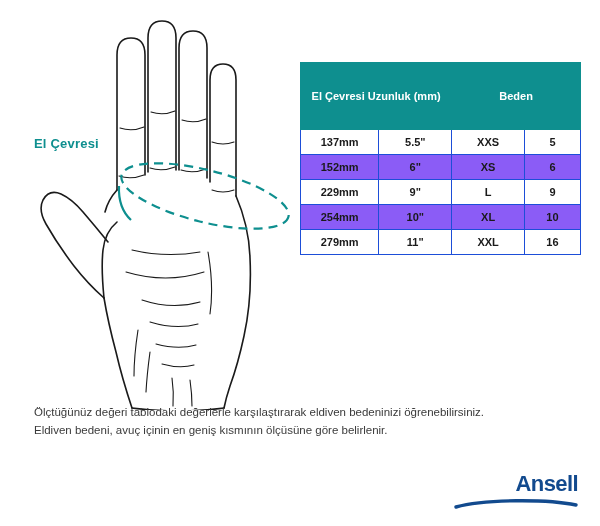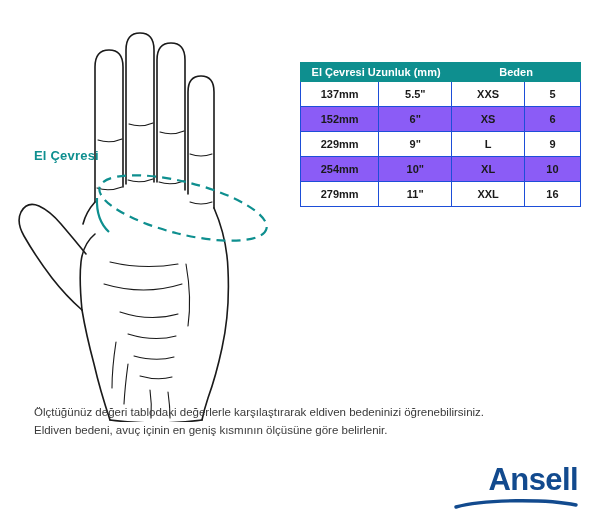--- a/index.html
+++ b/index.html
@@ -12,23 +12,24 @@
     background: #ffffff;
     font-family: "Liberation Sans", sans-serif;
     position: relative;
     overflow: hidden;
   }
 
   
   #hand-figure {
     position: absolute;
     left: 0;
-    top: 12px;
+    top: 0;
     width: 300px;
     height: 410px;
+    padding-left: 22px;
   }
   #hand-label {
     position: absolute;
     left: 34px;
     top: 136px;
     color: #0e8f8f;
     font-size: 13px;
     font-weight: bold;
     letter-spacing: .2px;
   }
@@ -41,21 +42,21 @@
     width: 281px;
     border-collapse: collapse;
     font-size: 11px;
     color: #222;
   }
   #size-table th {
     background: #0e8f8f;
     color: #ffffff;
     font-size: 11px;
     font-weight: bold;
-    padding: 3px 4px;
+    padding: 27px 4px;
     text-align: center;
     border: 1px solid #0e8f8f;
   }
   #size-table td {
     text-align: center;
     padding: 6px 4px;
     border: 1px solid #1d4ed8;
     font-size: 11px;
     font-weight: bold;
     color: #1a1a1a;
@@ -80,21 +81,21 @@
 
   
   #logo {
     position: absolute;
     right: 22px;
     bottom: 16px;
     text-align: right;
   }
   #logo .wordmark {
     font-family: "Liberation Sans", sans-serif;
-    font-size: 31px;
+    font-size: 22px;
     font-weight: bold;
     color: #124a8e;
     letter-spacing: -0.6px;
     line-height: 1;
     text-align: right;
   }
   #logo .swoosh {
     display: block;
     margin-top: 3px;
   }

